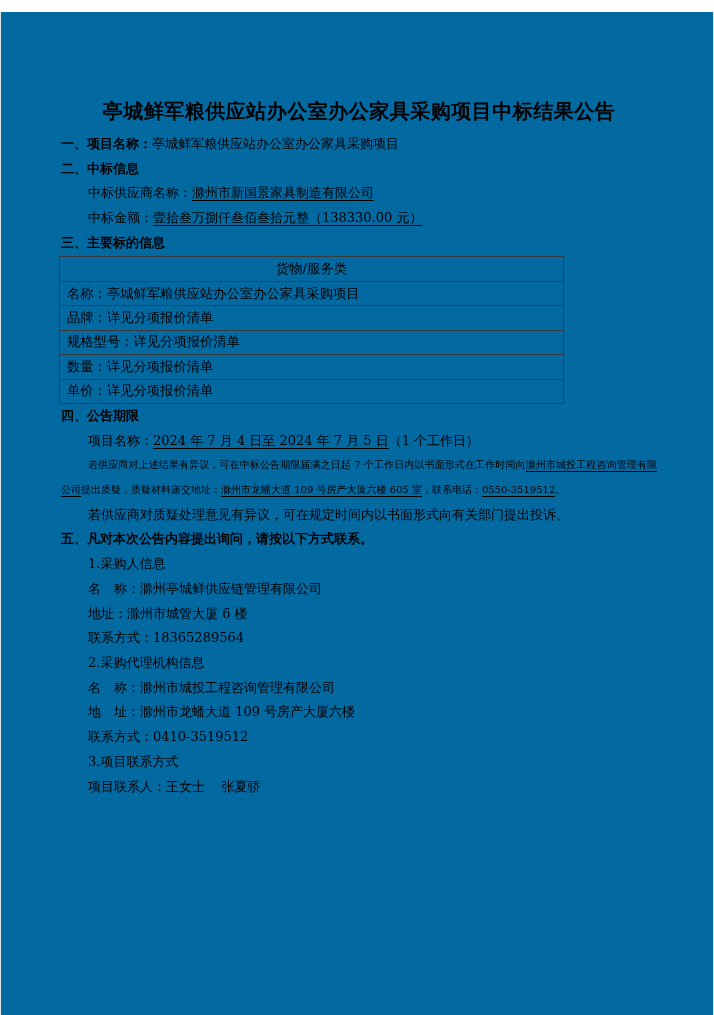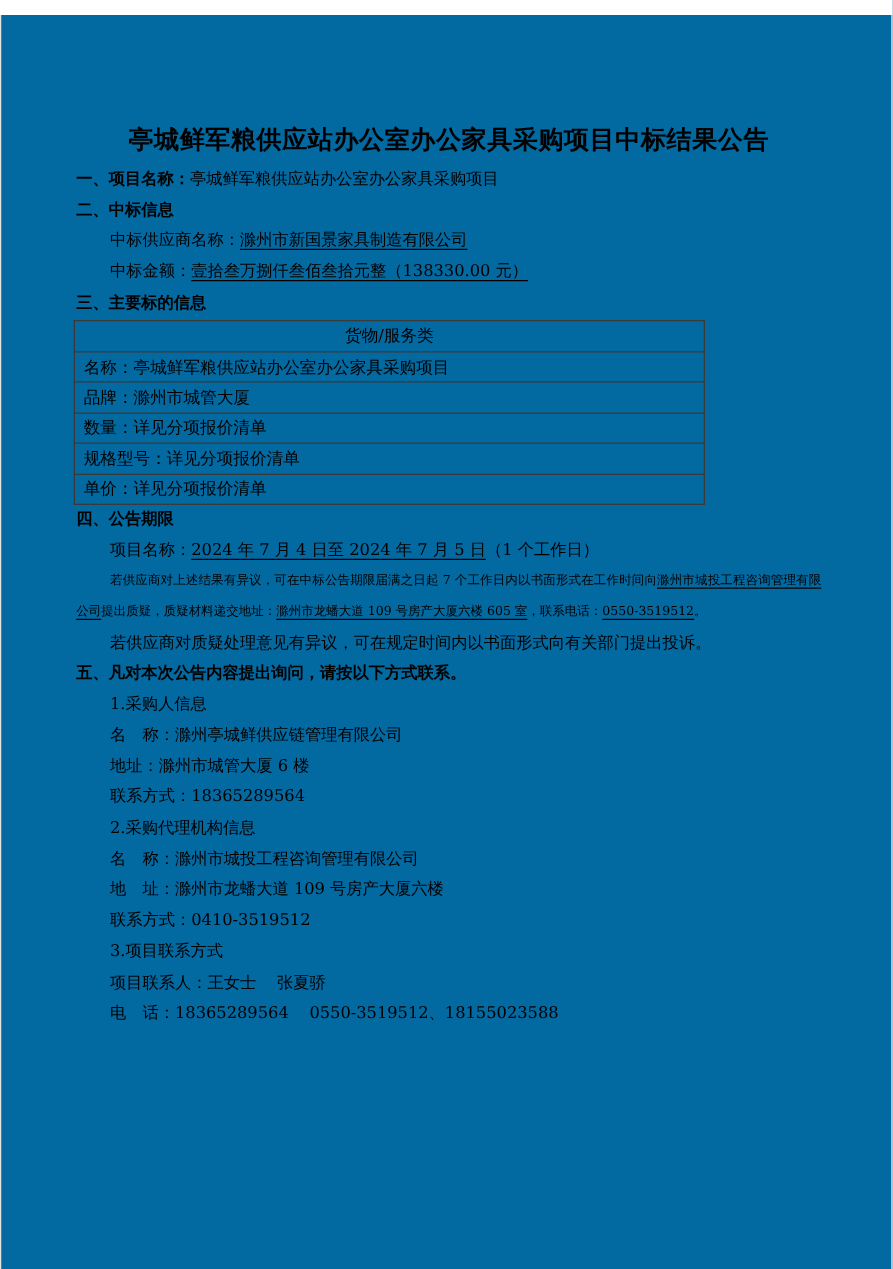--- a/index.html
+++ b/index.html
@@ -104,27 +104,27 @@
       <thead>
         <tr>
           <th>货物/服务类</th>
         </tr>
       </thead>
       <tbody>
         <tr>
             <td>名称：亭城鲜军粮供应站办公室办公家具采购项目</td>
           </tr>
         <tr>
-            <td>品牌：滁州市城管大厦</td>
+            <td>品牌：详见分项报价清单</td>
+          </tr>
+        <tr>
+            <td>规格型号：详见分项报价清单</td>
           </tr>
         <tr>
             <td>数量：详见分项报价清单</td>
-          </tr>
-        <tr>
-            <td>规格型号：详见分项报价清单</td>
           </tr>
         <tr>
             <td>单价：详见分项报价清单</td>
           </tr>
       </tbody>
     </table>
 
     <div class="line"><span class="h">四、公告期限</span></div>
 
     <div class="line indent1"><span>项目名称：</span><span class="u">2024 年 7 月 4 日至 2024 年 7 月 5 日</span><span>（1 个工作日）</span></div>
@@ -140,18 +140,17 @@
     <div class="line indent1">地址：滁州市城管大厦 6 楼</div>
     <div class="line indent1">联系方式：18365289564</div>
 
     <div class="line indent1">2.采购代理机构信息</div>
     <div class="line indent1">名　称：滁州市城投工程咨询管理有限公司</div>
     <div class="line indent1">地　址：滁州市龙蟠大道 109 号房产大厦六楼</div>
     <div class="line indent1">联系方式：0410-3519512</div>
 
     <div class="line indent1">3.项目联系方式</div>
     <div class="line indent1">项目联系人：王女士    张夏骄</div>
-    <div class="line indent1">电　话：18365289564    0550-3519512、18155023588</div>
 
   </div>
 
   <div class="bottom-bar"></div>
 </div>
 
 </body></html>

